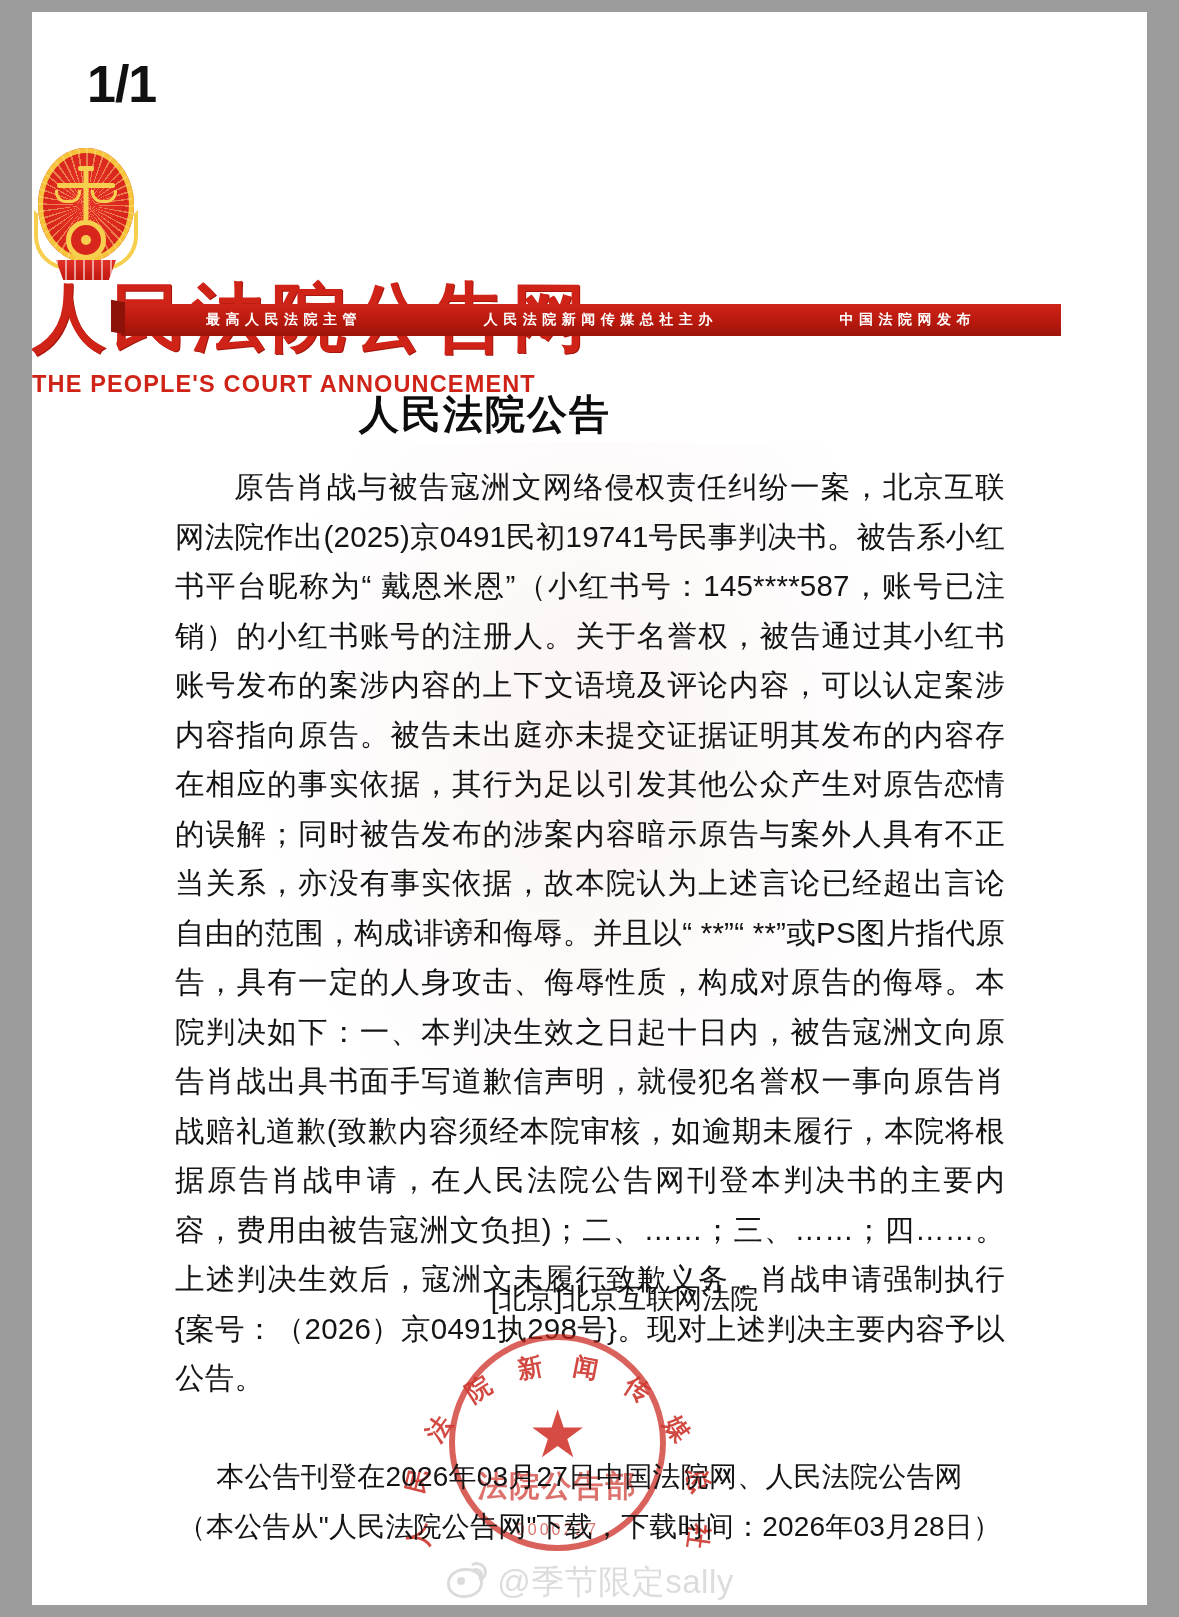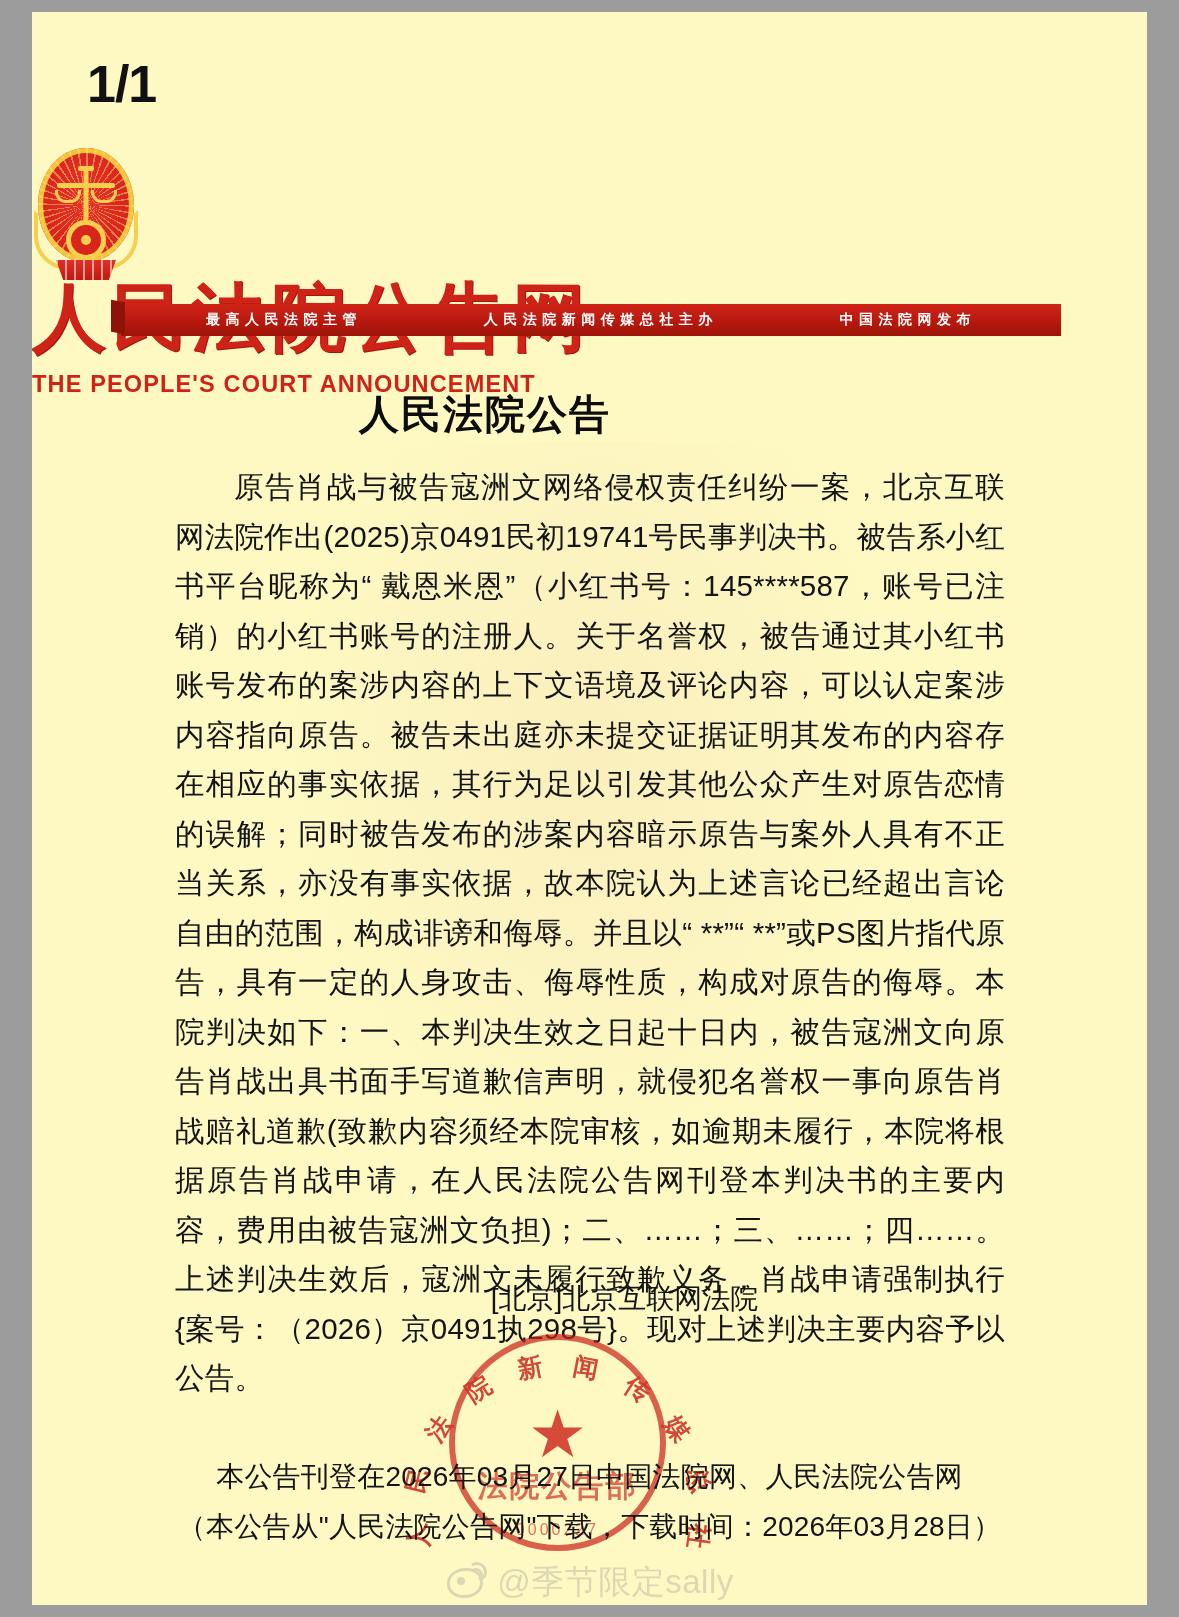--- a/index.html
+++ b/index.html
@@ -15,21 +15,21 @@
     position: relative;
   }
 
   
   #page-sheet {
     position: absolute;
     left: 32px;
     top: 12px;
     width: 1115px;
     height: 1593px;
-    background: #fef9c3;
+    background: #ffffff;
     overflow: hidden;
   }
 
   
   #page-counter {
     position: absolute;
     left: 55px;
     top: 42px;
     font-size: 52px;
     font-weight: bold;

